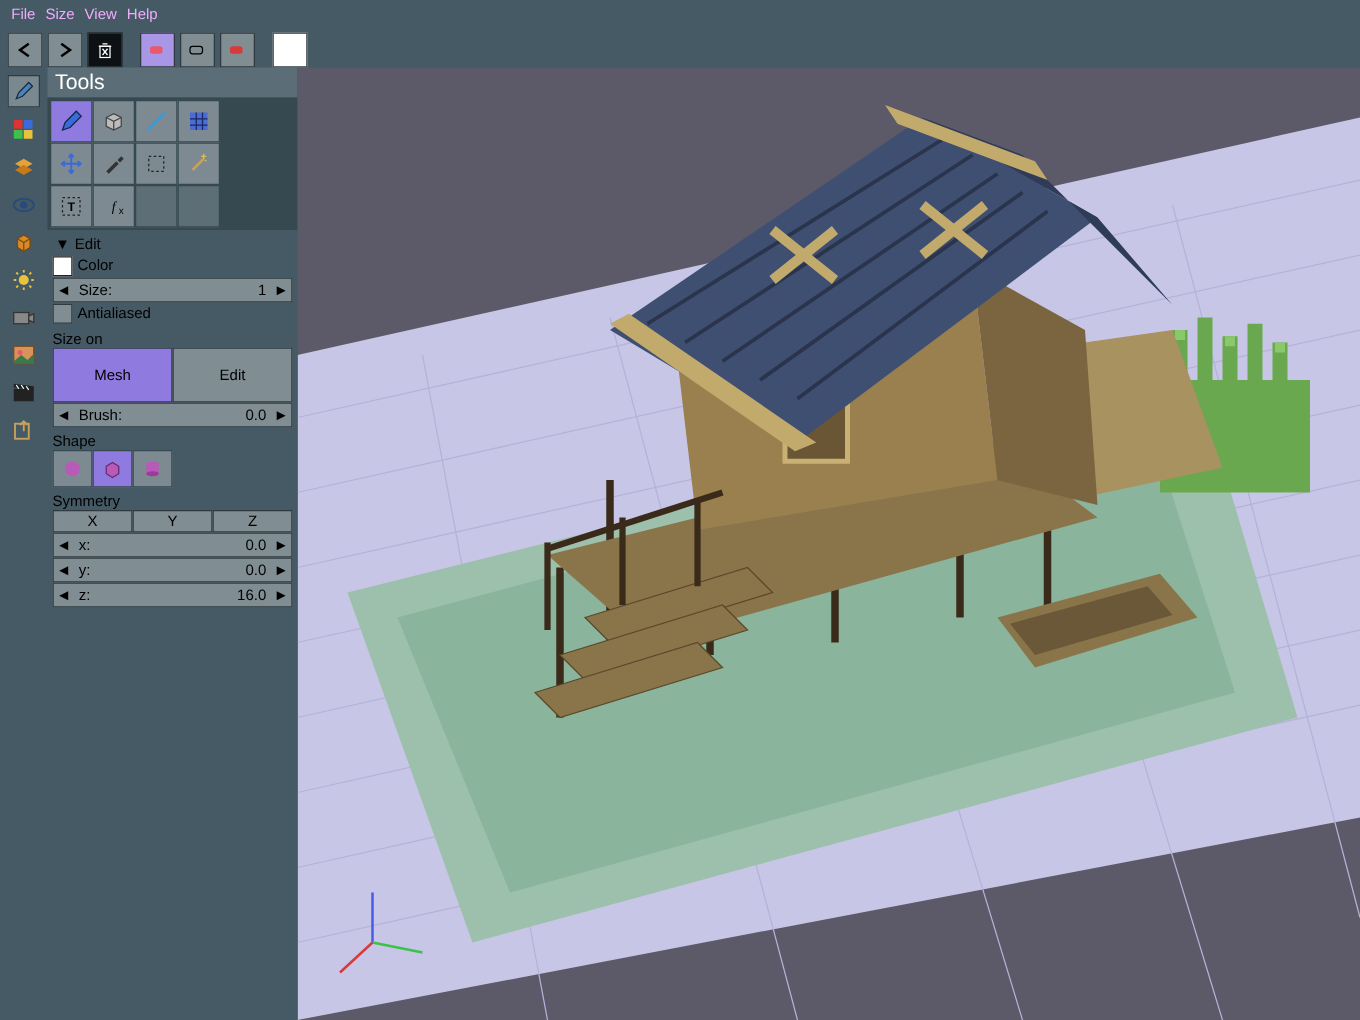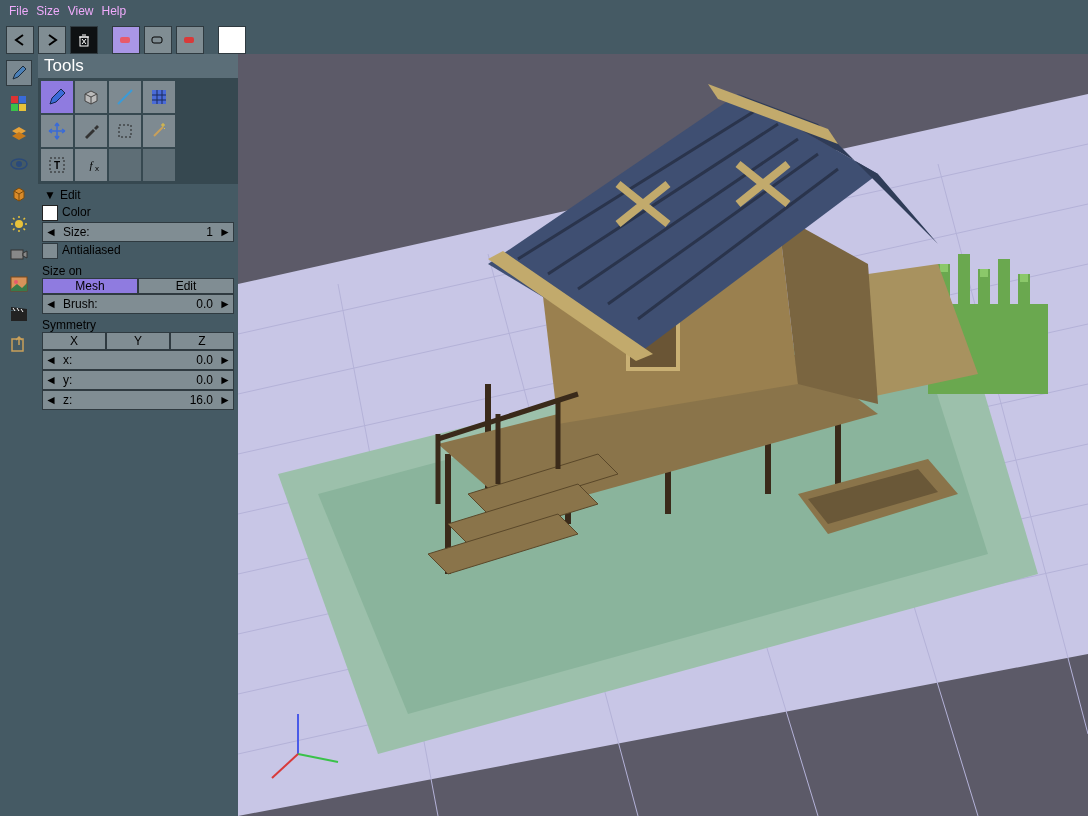--- a/index.html
+++ b/index.html
@@ -22,21 +22,21 @@
 .sect{padding:2px 4px}
 .sect-head{display:flex;align-items:center;gap:4px;padding:2px 2px;color:#000}
 .row{display:flex;gap:4px;padding:1px 0}
 .swatch{width:14px;height:14px;background:#fff;border:1px solid #222}
 .slider-row{display:flex;align-items:center;background:#808d93;border:1px solid #2f3a40;height:18px}
 .arrow{width:16px;text-align:center;cursor:pointer;user-select:none}
 .slider-label{flex:0 0 auto;padding:0 4px}
 .slider-val{flex:1;text-align:right;padding:0 4px}
 .chk{width:14px;height:14px;background:#808d93;border:1px solid #2f3a40}
 .seg{display:flex}
-.seg-btn{flex:1;text-align:center;padding:0 0;background:#808d93;border:1px solid #2f3a40}
+.seg-btn{flex:1;text-align:center;padding:14px 0;background:#808d93;border:1px solid #2f3a40}
 .seg-btn.on{background:#8f7be0}
 .shape-row{display:flex;gap:0}
 .shape-btn{width:30px;height:28px;background:#7e8a91;border:1px solid #364850;display:flex;align-items:center;justify-content:center}
 .shape-btn.on{background:#8f7be0}
 .sym-head{display:flex}
 .sym-head div{flex:1;text-align:center;background:#808d93;border:1px solid #2f3a40;padding:1px 0}
 .viewport{flex:1;position:relative;background:#56595f;overflow:hidden}
 .viewport-img{position:absolute;inset:0}
 svg{display:block}
 </style>
@@ -247,20 +247,42 @@
         <div class="seg-btn">Edit</div>
       </div>
       <div class="slider-row">
         <div class="arrow">◄</div>
         <div class="slider-label">Brush:</div>
         <div class="slider-val">0.0</div>
         <div class="arrow">►</div>
       </div>
     </div>
 
+    <div class="sect">
+      <div>Shape</div>
+      <div class="shape-row">
+        <div class="shape-btn">
+            <svg width="18" height="18">
+              <circle cx="9" cy="9" r="6" fill="#b85ab8"></circle>
+            </svg>
+          </div>
+        <div class="shape-btn on">
+            <svg width="18" height="18">
+              <path d="M4 7 L9 4 L14 7 L14 13 L9 16 L4 13 Z" fill="#b85ab8" stroke="#6a2a6a"></path>
+            </svg>
+          </div>
+        <div class="shape-btn">
+            <svg width="18" height="18">
+              <ellipse cx="9" cy="5" rx="5" ry="2" fill="#b85ab8"></ellipse>
+              <rect x="4" y="5" width="10" height="8" fill="#b85ab8"></rect>
+              <ellipse cx="9" cy="13" rx="5" ry="2" fill="#9a3a9a"></ellipse>
+            </svg>
+          </div>
+      </div>
+    </div>
 
     <div class="sect">
       <div>Symmetry</div>
       <div class="sym-head">
         <div>X</div>
         <div>Y</div>
         <div>Z</div>
       </div>
       <div class="slider-row">
           <div class="arrow">◄</div>

